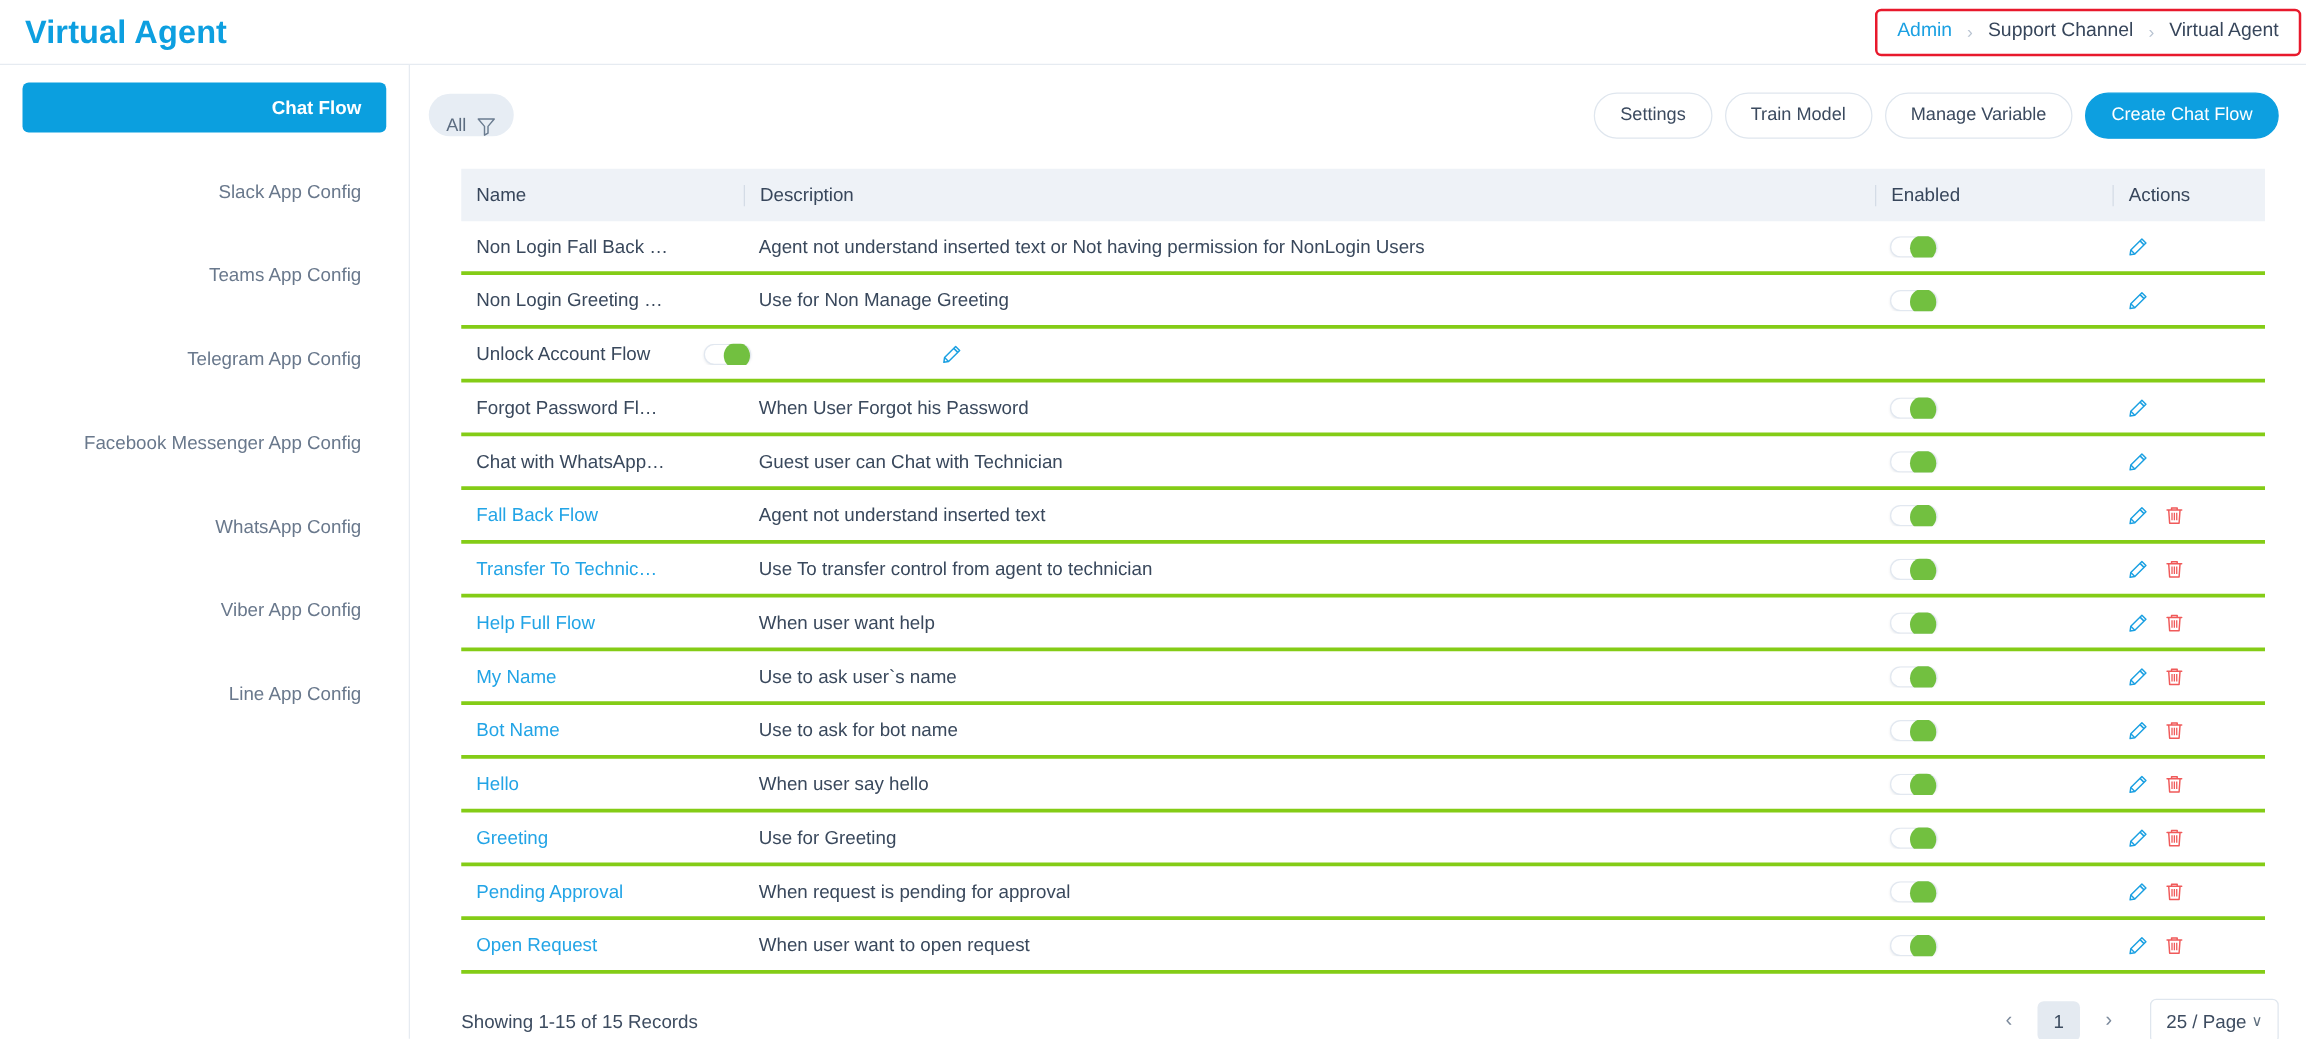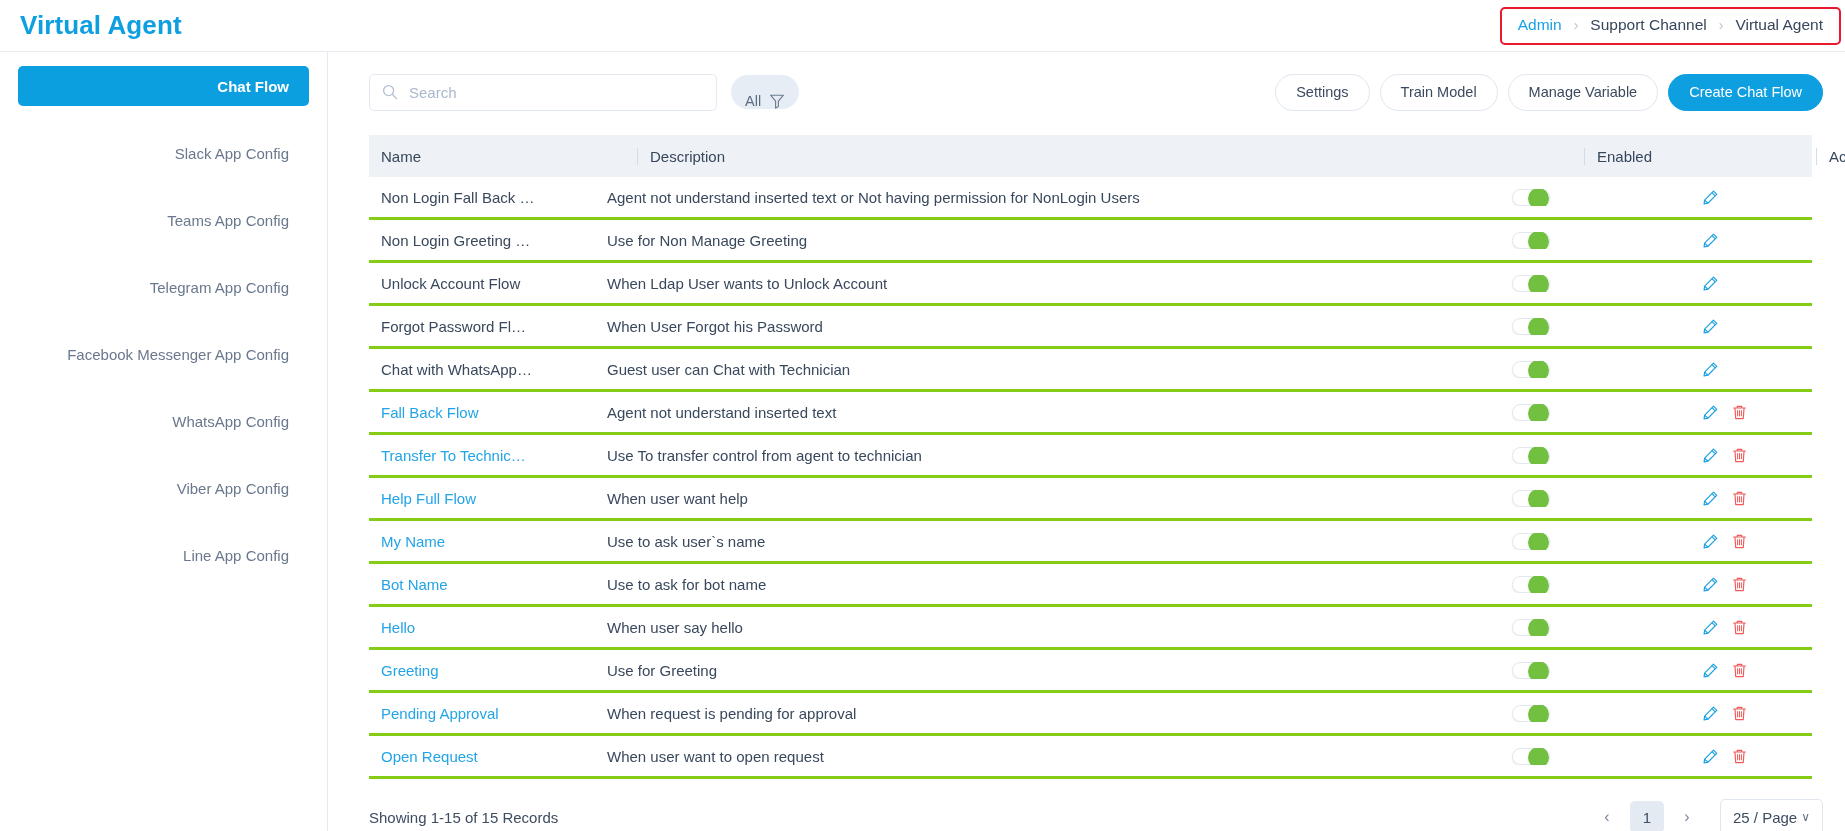--- a/index.html
+++ b/index.html
@@ -141,21 +141,20 @@
   .table-wrap {
     position: absolute; left: 40px; top: 83px;
     width: 1443px;
   }
   .thead {
     display: flex; align-items: center;
     height: 42px;
     background: #eef2f7;
     font-size: 15px;
     color: #37465b;
-    gap: 42px;
   }
   .th, .td {
     padding: 0 12px;
     overflow: hidden;
     text-overflow: ellipsis;
     white-space: nowrap;
   }
   .c-name { width: 182px; flex: 0 0 182px; }
   .c-desc { width: 905px; flex: 0 0 905px; margin-left: 44px; }
   .c-enab { width: 190px; flex: 0 0 190px; }
@@ -262,29 +261,20 @@
     <span>Viber App Config</span>
   </div>
   <div class="side-item">
     <span>Line App Config</span>
   </div>
 </div>
 
 <div class="main">
 
   <div class="toolbar">
-    <div class="search-box">
-      <span class="search-icon">
-        <svg viewBox="0 0 16 16" width="16" height="16">
-          <circle cx="6.6" cy="6.6" r="5" fill="none" stroke="#b4c0d0" stroke-width="1.3"></circle>
-          <line x1="10.3" y1="10.3" x2="14.6" y2="14.6" stroke="#b4c0d0" stroke-width="1.3" stroke-linecap="round"></line>
-        </svg>
-      </span>
-      <input class="search-input" type="text" placeholder="Search" style="">
-    </div>
 
     <div class="filter-pill">
       <span class="lbl">All</span>
       <span class="funnel-icon">
         <svg viewBox="0 0 16 16" width="16" height="16">
           <path d="M1.6 2.2 h12.8 L9.4 8.1 v5.4 l-2.8 1.6 V8.1 Z" fill="none" stroke="#6b7c90" stroke-width="1.15" stroke-linejoin="round"></path>
         </svg>
       </span>
     </div>
 
@@ -335,21 +325,20 @@
               <span class="icon-btn"><svg viewBox="0 0 18 18" width="17" height="17">
                   <path d="M12.2 2.3 L15.6 5.7 L6.2 15.1 L2.2 15.7 L2.8 11.7 Z" fill="none" stroke="#1ba0e2" stroke-width="1.25" stroke-linejoin="round"></path>
                   <line x1="10.6" y1="3.9" x2="14" y2="7.3" stroke="#1ba0e2" stroke-width="1.25"></line>
                   <line x1="2.8" y1="11.7" x2="6.2" y2="15.1" stroke="#1ba0e2" stroke-width="1.25"></line>
                 </svg></span>
             </div>
           </div>
         </div>
         <div class="trow">
           <div class="td c-name">Unlock Account Flow</div>
-          <div class="td c-desc">When Ldap User wants to Unlock Account</div>
           <div class="td c-enab">
             <div class="toggle">
               <div class="knob"></div>
             </div>
           </div>
           <div class="td c-act">
             <div class="actions">
               <span class="icon-btn"><svg viewBox="0 0 18 18" width="17" height="17">
                   <path d="M12.2 2.3 L15.6 5.7 L6.2 15.1 L2.2 15.7 L2.8 11.7 Z" fill="none" stroke="#1ba0e2" stroke-width="1.25" stroke-linejoin="round"></path>
                   <line x1="10.6" y1="3.9" x2="14" y2="7.3" stroke="#1ba0e2" stroke-width="1.25"></line>

